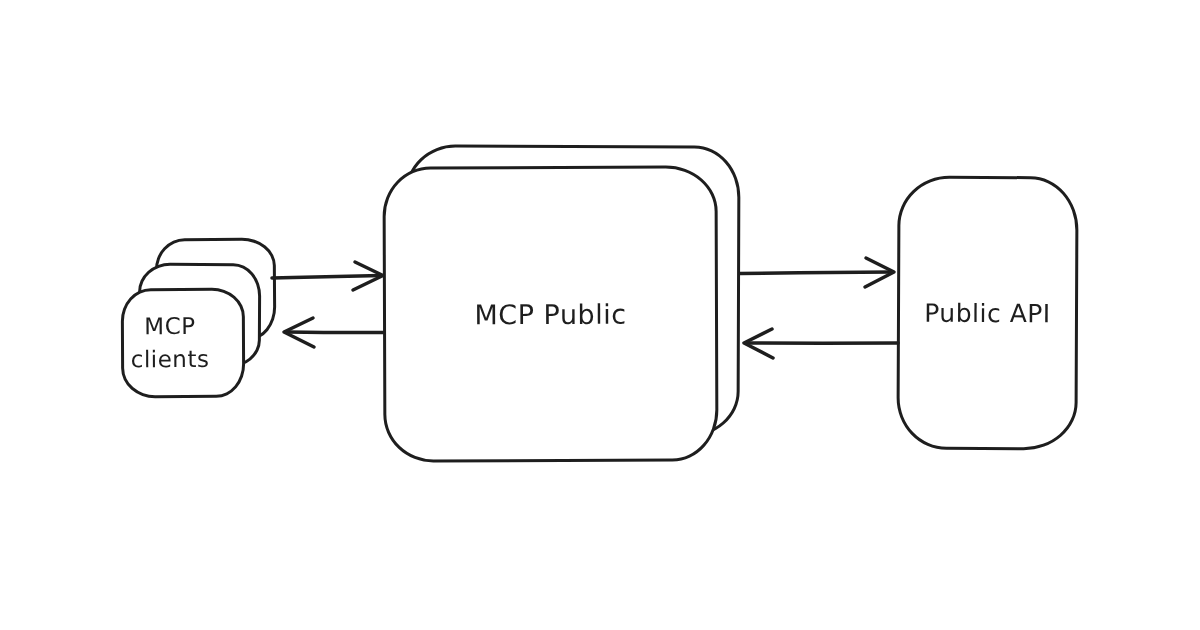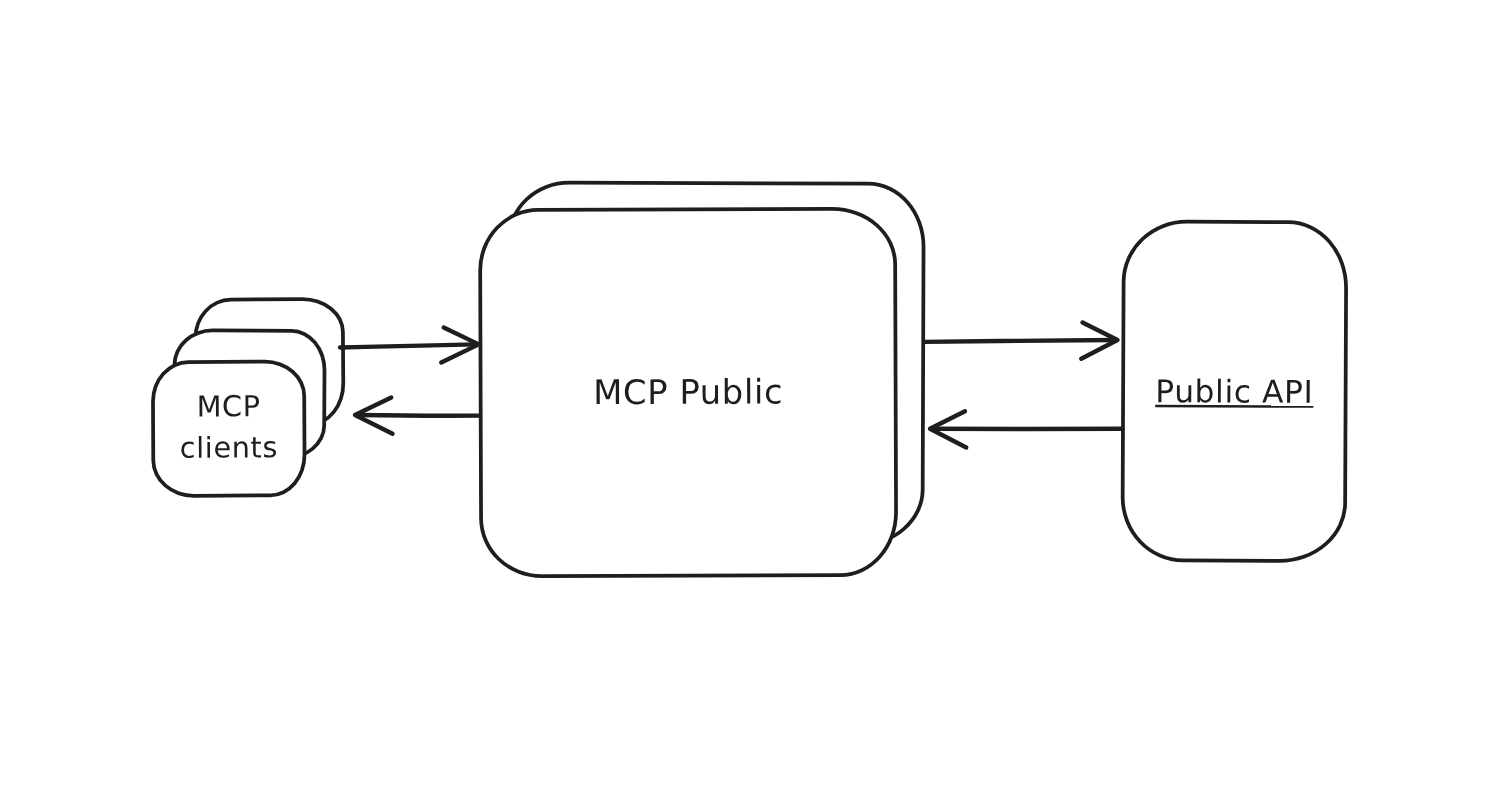--- a/index.html
+++ b/index.html
@@ -30,21 +30,21 @@
   }
   .client-mid {
     left: 138px; top: 263px; width: 123px; height: 105px;
     border-radius: 32px 28px 33px 29px / 29px 33px 28px 32px;
     transform: rotate(0.3deg);
   }
   .client-front {
     left: 121px; top: 288px; width: 124px; height: 110px;
     border-radius: 30px 33px 29px 34px / 33px 29px 34px 30px;
     transform: rotate(-0.3deg);
-    display: flex; align-items: center; justify-content: center;
+    display: flex; align-items: center; 
   }
   .client-label {
     width: 92px;
     text-align: center;
     font-size: 23px;
     line-height: 1.45;
     letter-spacing: 0.5px;
   }
   
   .server-back {
@@ -66,21 +66,20 @@
   .api-box {
     left: 897px; top: 176px; width: 181px; height: 274px;
     border-radius: 52px 48px 54px 50px / 50px 54px 48px 52px;
     transform: rotate(0.25deg);
     display: flex; align-items: center; justify-content: center;
   }
   .api-label {
     font-size: 25px;
     letter-spacing: 0.5px;
     text-align: left;
-    text-decoration: underline;
   }
   
   .arrows {
     position: absolute;
     left: 0; top: 0;
     width: 1200px; height: 630px;
     pointer-events: none;
   }
   .arrows path, .arrows line, .arrows polyline {
     stroke: #1e1e1e;

